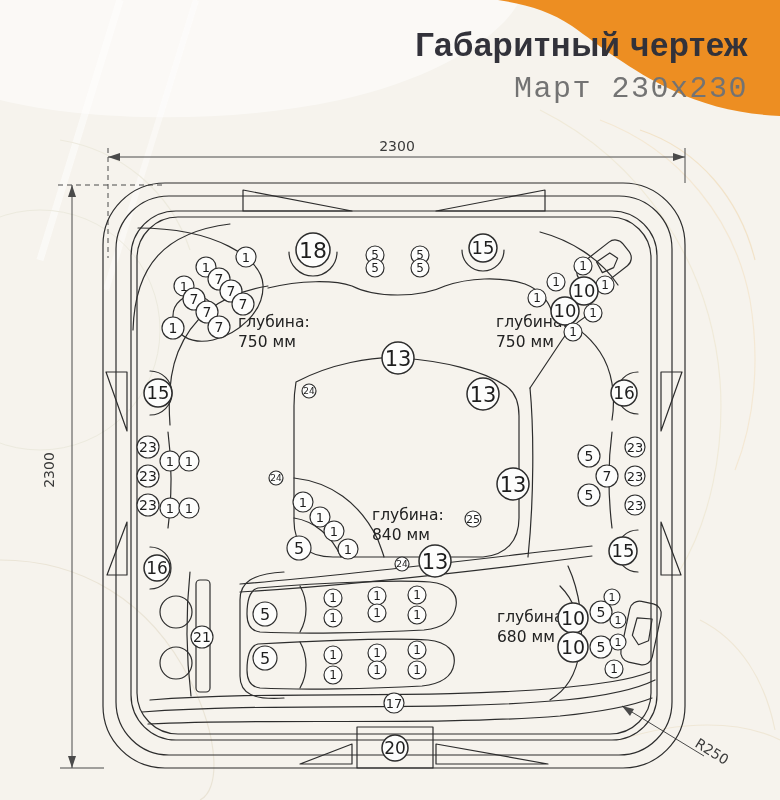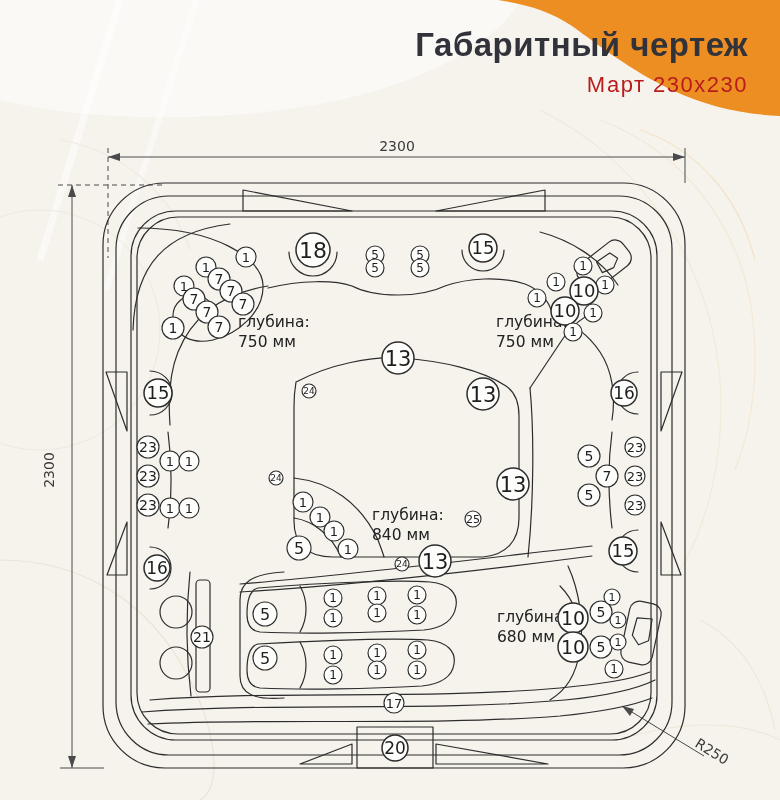--- a/index.html
+++ b/index.html
@@ -2,22 +2,22 @@
 <html><head>
 <meta charset="utf-8">
 <style>
   html,body{margin:0;padding:0;background:#e8e5de;}
   .stage{position:relative;width:780px;height:800px;background:#f6f3ed;overflow:hidden;
          font-family:"Liberation Sans",sans-serif;}
   .stage svg{position:absolute;left:0;top:0;}
   .header{position:absolute;top:26px;right:32px;text-align:right;z-index:5;}
   .title{font-size:33px;font-weight:700;color:#32323a;letter-spacing:.5px;
          font-family:"Liberation Sans",sans-serif;}
-  .subtitle{font-size:22px;font-weight:400;color:#b91c1c;letter-spacing:1.5px;margin-top:8px;
-         font-family:Liberation Sans, sans-serif;}
+  .subtitle{font-size:30px;font-weight:400;color:#737373;letter-spacing:1.5px;margin-top:8px;
+         font-family:Liberation Mono, monospace;}
   .ln{fill:none;stroke:#2d2d2d;stroke-width:1.2;stroke-linecap:round;stroke-linejoin:round;}
   .dim{stroke:#4a4a4a;stroke-width:1;fill:none;}
   .dimtxt{font-family:"DejaVu Sans",sans-serif;font-size:14px;fill:#3a3a3a;}
   .topo{fill:none;stroke-width:1.2;}
 </style>
 </head>
 <body>
 
 <div class="stage">
 

